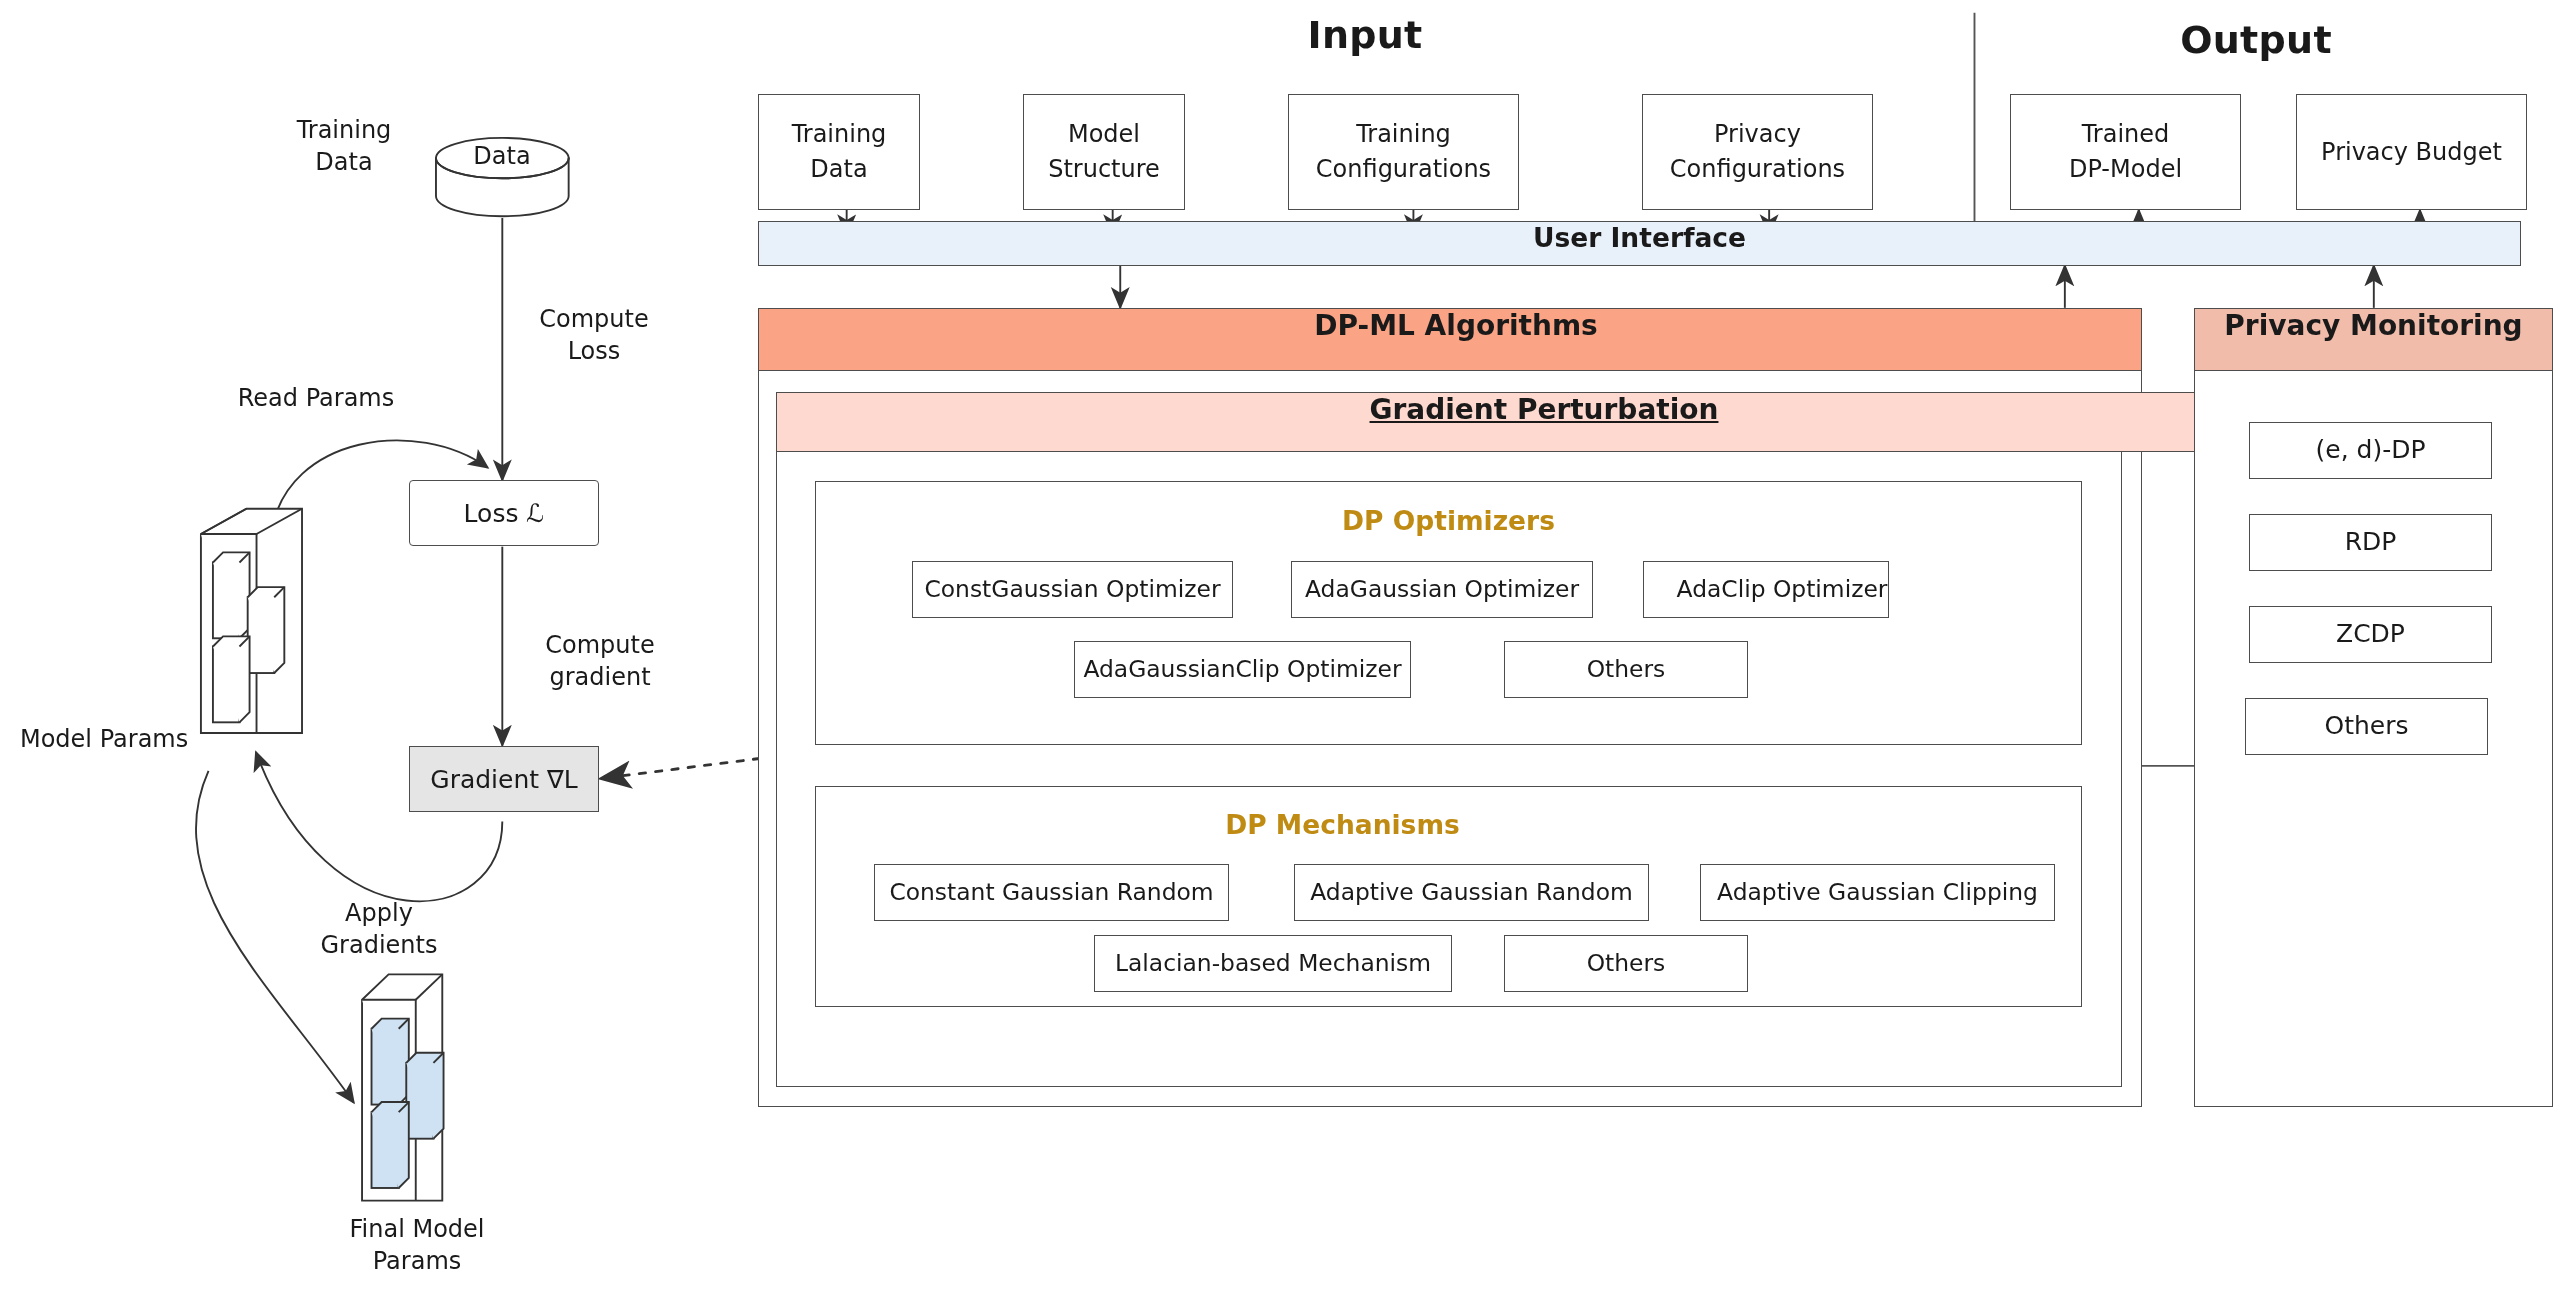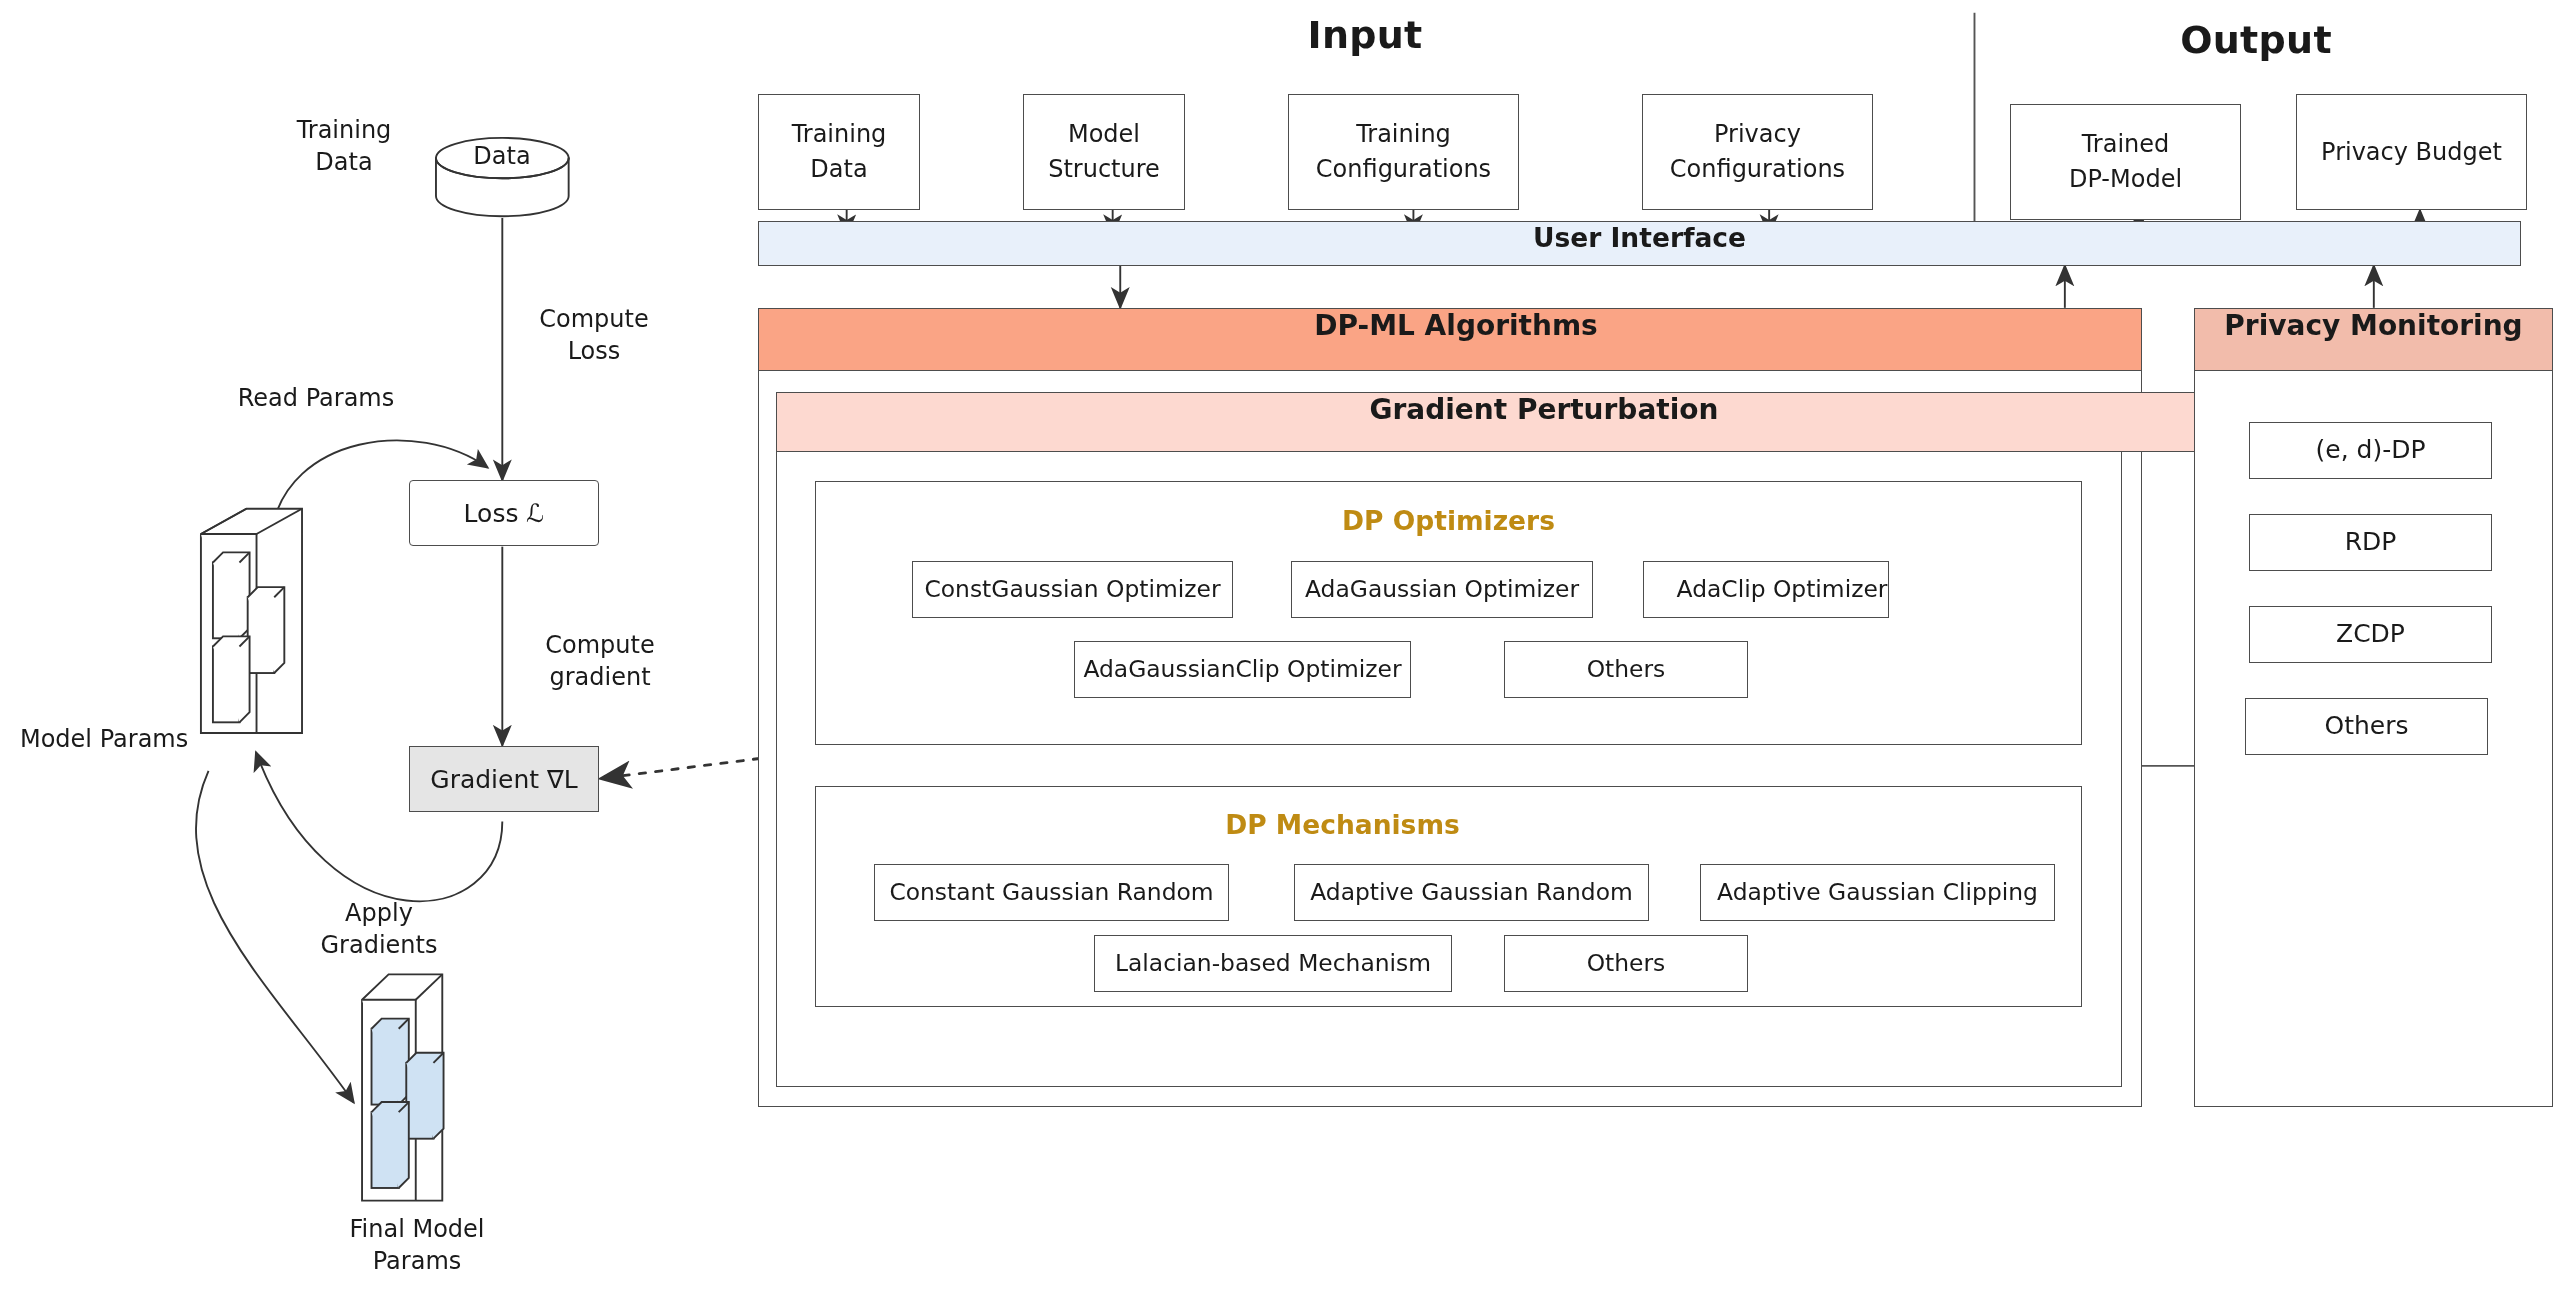--- a/index.html
+++ b/index.html
@@ -157,39 +157,39 @@
   </div>
   <div class="box io-box" style="left:1288px;top:94px;width:231px;height:116px;">
     <span>Training
 Configurations</span>
   </div>
   <div class="box io-box" style="left:1642px;top:94px;width:231px;height:116px;">
     <span>Privacy
 Configurations</span>
   </div>
 
-  <div class="box io-box" style="left:2010px;top:104px;width:231px;height:116px;justify-content:center;">
+  <div class="box io-box" style="left:2010px;top:94px;width:231px;height:116px;justify-content:center;">
     <span>Trained
 DP-Model</span>
   </div>
   <div class="box io-box" style="left:2287px;top:94px;width:231px;height:116px;margin-left:9px;">
     <span>Privacy Budget</span>
   </div>
 
   <div class="bar ui-bar" style="left:758px;top:221px;width:1763px;height:45px;">
     <span>User Interface</span>
   </div>
 
   <div class="panel" style="left:758px;top:308px;width:1384px;height:799px;"></div>
   <div class="bar dpml-head" style="left:758px;top:308px;width:1384px;height:63px;padding-left:12px;">
     <span>DP-ML Algorithms</span>
   </div>
 
   <div class="panel" style="left:776px;top:392px;width:1346px;height:695px;"></div>
-  <div class="bar gp-head" style="left:776px;top:392px;width:1536px;height:60px;">
+  <div class="bar gp-head" style="left:776px;top:392px;width:1536px;height:60px;text-decoration:underline;">
     <span>Gradient Perturbation</span>
   </div>
 
   <div class="panel" style="left:815px;top:481px;width:1267px;height:264px;"></div>
   <div class="grp-title" style="left:815px;top:505px;width:1267px;">DP Optimizers</div>
 
   <div class="box chip" style="left:912px;top:561px;width:321px;height:57px;">
     <span>ConstGaussian Optimizer</span>
   </div>
   <div class="box chip" style="left:1291px;top:561px;width:302px;height:57px;">

